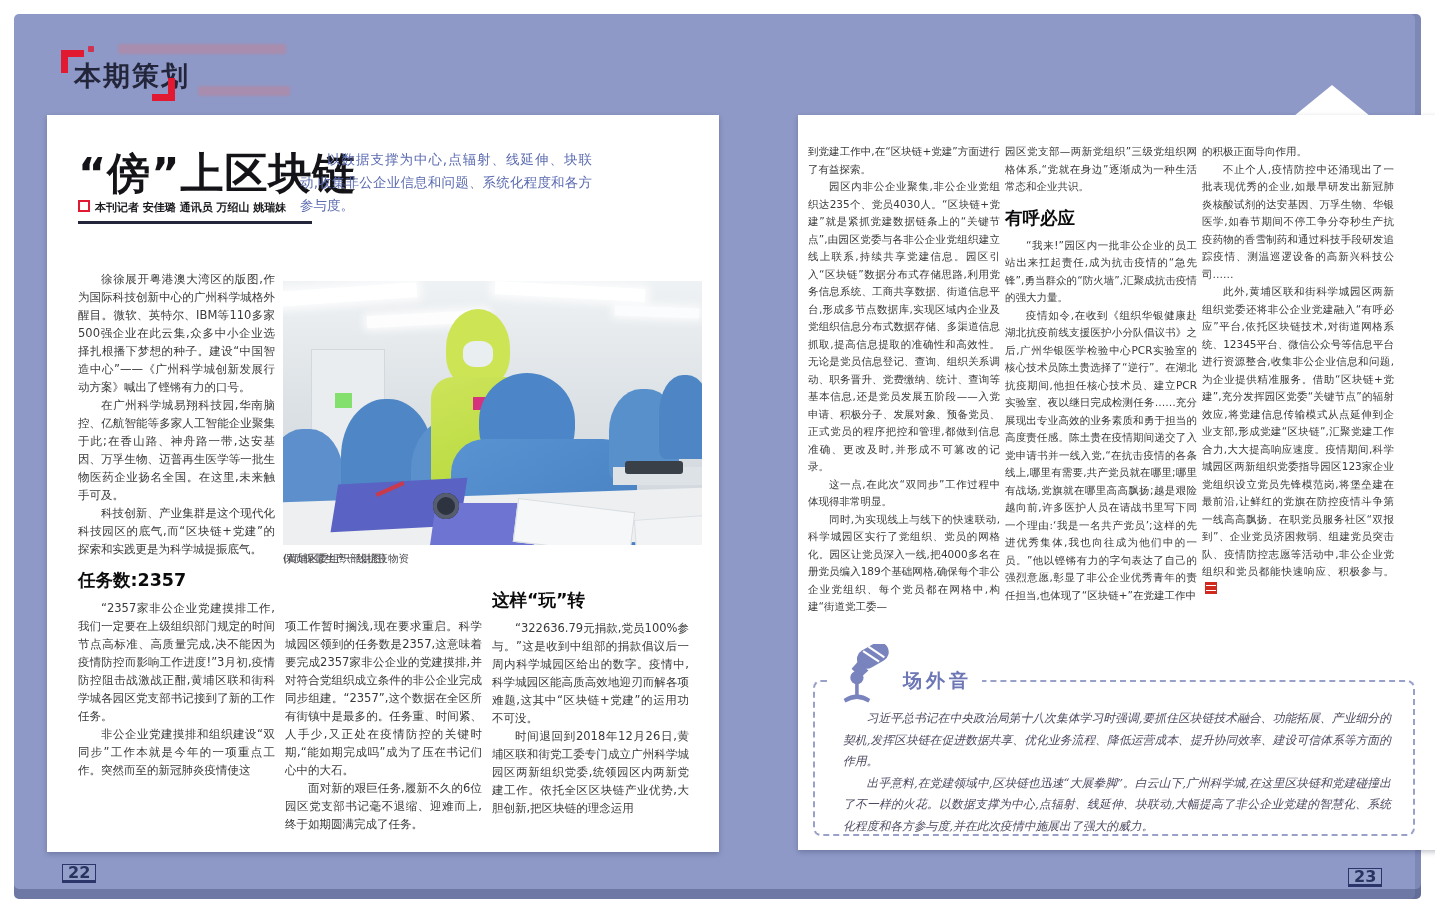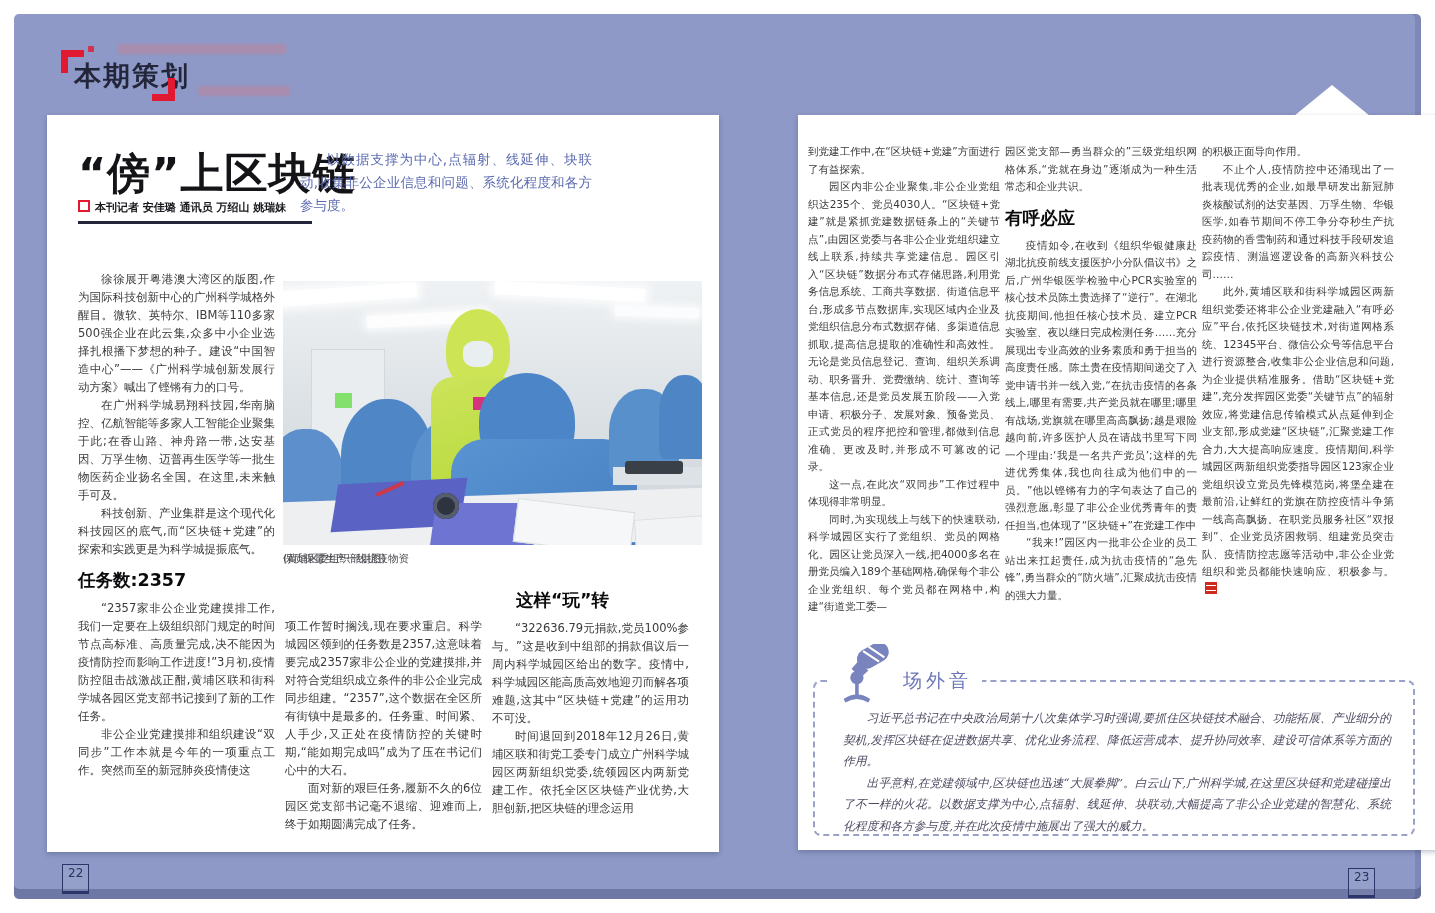--- a/index.html
+++ b/index.html
@@ -33,31 +33,31 @@
   .col p{margin:0;text-indent:2em;}
   .col p.cont{text-indent:0;}
   .h2{font-size:17.5px;font-weight:800;color:#0b0b0d;margin:11px 0 7px;line-height:23px;text-indent:0;}
   
   .photo{position:absolute;left:236px;top:166px;width:419px;height:264px;overflow:hidden;
          background:linear-gradient(180deg,#eff2f4 0%,#dde2e6 45%,#ccd3d9 100%);}
   .ph{position:absolute;}
   .cap{position:absolute;top:437px;font-size:10.5px;color:#4a4a50;}
   
   .sidebox{position:absolute;left:15px;top:565px;width:598px;height:152px;border:2px dashed #9aa1c9;border-radius:8px;}
-  .side-title{position:absolute;left:78px;top:-14px;background:#ffffff;padding:0 10px;font-size:19px;font-weight:400;
+  .side-title{position:absolute;left:78px;top:-14px;background:#ffffff;padding:0 10px;font-size:19px;font-weight:700;
               color:#6d77b6;letter-spacing:4px;}
   .mic{position:absolute;left:14px;top:-38px;background:#ffffff;padding:0 4px;}
   .side-text{position:absolute;left:28px;top:26px;width:548px;font-family:"DejaVu Serif","Liberation Serif",serif;
              font-style:italic;font-size:11.8px;line-height:21.5px;color:#4c4a60;text-align:justify;}
   .side-text p{margin:0;text-indent:2em;}
   .endmark{display:inline-block;width:10px;height:10px;margin-left:3px;vertical-align:-1px;
            background:repeating-linear-gradient(180deg,#cf2a1d 0 2px,#ffffff 2px 3px,#cf2a1d 3px 5px);
            background-color:#cf2a1d;border:1px solid #cf2a1d;}
-  .pageno{position:absolute;border:1px solid #2c356a;border-bottom-width:3px;color:#28335f;font-weight:normal;
-          font-size:12px;line-height:14px;padding:1px 5px 11px;background:rgba(255,255,255,.06);}
+  .pageno{position:absolute;border:1px solid #2c356a;border-bottom-width:3px;color:#28335f;font-weight:bold;
+          font-size:16px;line-height:14px;padding:1px 5px 0;background:rgba(255,255,255,.06);}
 </style>
 </head>
 <body>
 
 <div id="canvas">
   <div class="panel"></div>
 
   <div class="brk" style="left:61px;top:50px;">
     <div class="h" style="left:0;top:0;"></div>
       <div class="v" style="left:0;top:0;"></div>
@@ -118,39 +118,39 @@
     </div>
     <div class="cap" style="left:236px;">保质保量生产一线抗疫物资</div>
     <div class="cap" style="left:236px;width:419px;">(黄埔区委组织部供图)</div>
 
     <div class="col col-l" style="left:238px;top:470px;margin-top:32px;">
       <p class="cont">项工作暂时搁浅,现在要求重启。科学城园区领到的任务数是2357,这意味着要完成2357家非公企业的党建摸排,并对符合党组织成立条件的非公企业完成同步组建。“2357”,这个数据在全区所有街镇中是最多的。任务重、时间紧、人手少,又正处在疫情防控的关键时期,“能如期完成吗”成为了压在书记们心中的大石。</p>
       <p>面对新的艰巨任务,履新不久的6位园区党支部书记毫不退缩、迎难而上,终于如期圆满完成了任务。</p>
     </div>
 
     <div class="col col-l" style="left:445px;top:470px;">
-      <div class="h2" style="margin-top:4px;margin-left:24px;">这样“玩”转</div>
+      <div class="h2" style="margin-top:4px;">这样“玩”转</div>
       <p>“322636.79元捐款,党员100%参与。”这是收到中组部的捐款倡议后一周内科学城园区给出的数字。疫情中,科学城园区能高质高效地迎刃而解各项难题,这其中“区块链+党建”的运用功不可没。</p>
       <p>时间退回到2018年12月26日,黄埔区联和街党工委专门成立广州科学城园区两新组织党委,统领园区内两新党建工作。依托全区区块链产业优势,大胆创新,把区块链的理念运用</p>
     </div>
   </div>
 
   <div class="page" id="page-right">
     <div class="col col-r" style="left:10px;top:28px;">
       <p class="cont">到党建工作中,在“区块链+党建”方面进行了有益探索。</p>
       <p>园区内非公企业聚集,非公企业党组织达235个、党员4030人。“区块链+党建”就是紧抓党建数据链条上的“关键节点”,由园区党委与各非公企业党组织建立线上联系,持续共享党建信息。园区引入“区块链”数据分布式存储思路,利用党务信息系统、工商共享数据、街道信息平台,形成多节点数据库,实现区域内企业及党组织信息分布式数据存储、多渠道信息抓取,提高信息提取的准确性和高效性。无论是党员信息登记、查询、组织关系调动、职务晋升、党费缴纳、统计、查询等基本信息,还是党员发展五阶段——入党申请、积极分子、发展对象、预备党员、正式党员的程序把控和管理,都做到信息准确、更改及时,并形成不可篡改的记录。</p>
       <p>这一点,在此次“双同步”工作过程中体现得非常明显。</p>
       <p>同时,为实现线上与线下的快速联动,科学城园区实行了党组织、党员的网格化。园区让党员深入一线,把4000多名在册党员编入189个基础网格,确保每个非公企业党组织、每个党员都在网格中,构建“街道党工委—</p>
     </div>
 
     <div class="col col-r" style="left:207px;top:28px;">
-      <p class="cont">园区党支部—勇当群众的”三级党组织网格体系,“党就在身边”逐渐成为一种生活常态和企业共识。</p>
+      <p class="cont">园区党支部—两新党组织”三级党组织网格体系,“党就在身边”逐渐成为一种生活常态和企业共识。</p>
       <div class="h2">有呼必应</div>
+      <p>“我来!”园区内一批非公企业的员工站出来扛起责任,成为抗击疫情的“急先锋”,勇当群众的“防火墙”,汇聚成抗击疫情的强大力量。</p>
       <p>疫情如令,在收到《组织华银健康赴湖北抗疫前线支援医护小分队倡议书》之后,广州华银医学检验中心PCR实验室的核心技术员陈土贵选择了“逆行”。在湖北抗疫期间,他担任核心技术员、建立PCR实验室、夜以继日完成检测任务……充分展现出专业高效的业务素质和勇于担当的高度责任感。陈土贵在疫情期间递交了入党申请书并一线入党,“在抗击疫情的各条线上,哪里有需要,共产党员就在哪里;哪里有战场,党旗就在哪里高高飘扬;越是艰险越向前,许多医护人员在请战书里写下同一个理由:‘我是一名共产党员’;这样的先进优秀集体,我也向往成为他们中的一员。”他以铿锵有力的字句表达了自己的强烈意愿,彰显了非公企业优秀青年的责任担当,也体现了“区块链+”在党建工作中</p>
-      <p>“我来!”园区内一批非公企业的员工站出来扛起责任,成为抗击疫情的“急先锋”,勇当群众的“防火墙”,汇聚成抗击疫情的强大力量。</p>
     </div>
 
     <div class="col col-r" style="left:404px;top:28px;">
       <p class="cont">的积极正面导向作用。</p>
       <p>不止个人,疫情防控中还涌现出了一批表现优秀的企业,如最早研发出新冠肺炎核酸试剂的达安基因、万孚生物、华银医学,如春节期间不停工争分夺秒生产抗疫药物的香雪制药和通过科技手段研发追踪疫情、测温巡逻设备的高新兴科技公司……</p>
       <p><span>此外,黄埔区联和街科学城园区两新组织党委还将非公企业党建融入“有呼必应”平台,依托区块链技术,对街道网格系统、12345平台、微信公众号等信息平台进行资源整合,收集非公企业信息和问题,为企业提供精准服务。借助“区块链+党建”,充分发挥园区党委“关键节点”的辐射效应,将党建信息传输模式从点延伸到企业支部,形成党建“区块链”,汇聚党建工作合力,大大提高响应速度。疫情期间,科学城园区两新组织党委指导园区123家企业党组织设立党员先锋模范岗,将堡垒建在最前沿,让鲜红的党旗在防控疫情斗争第一线高高飘扬。在职党员服务社区“双报到”、企业党员济困救弱、组建党员突击队、疫情防控志愿等活动中,非公企业党组织和党员都能快速响应、积极参与。</span><span class="endmark"></span></p>
     </div>
 
     <div class="sidebox">
       <div class="mic">

